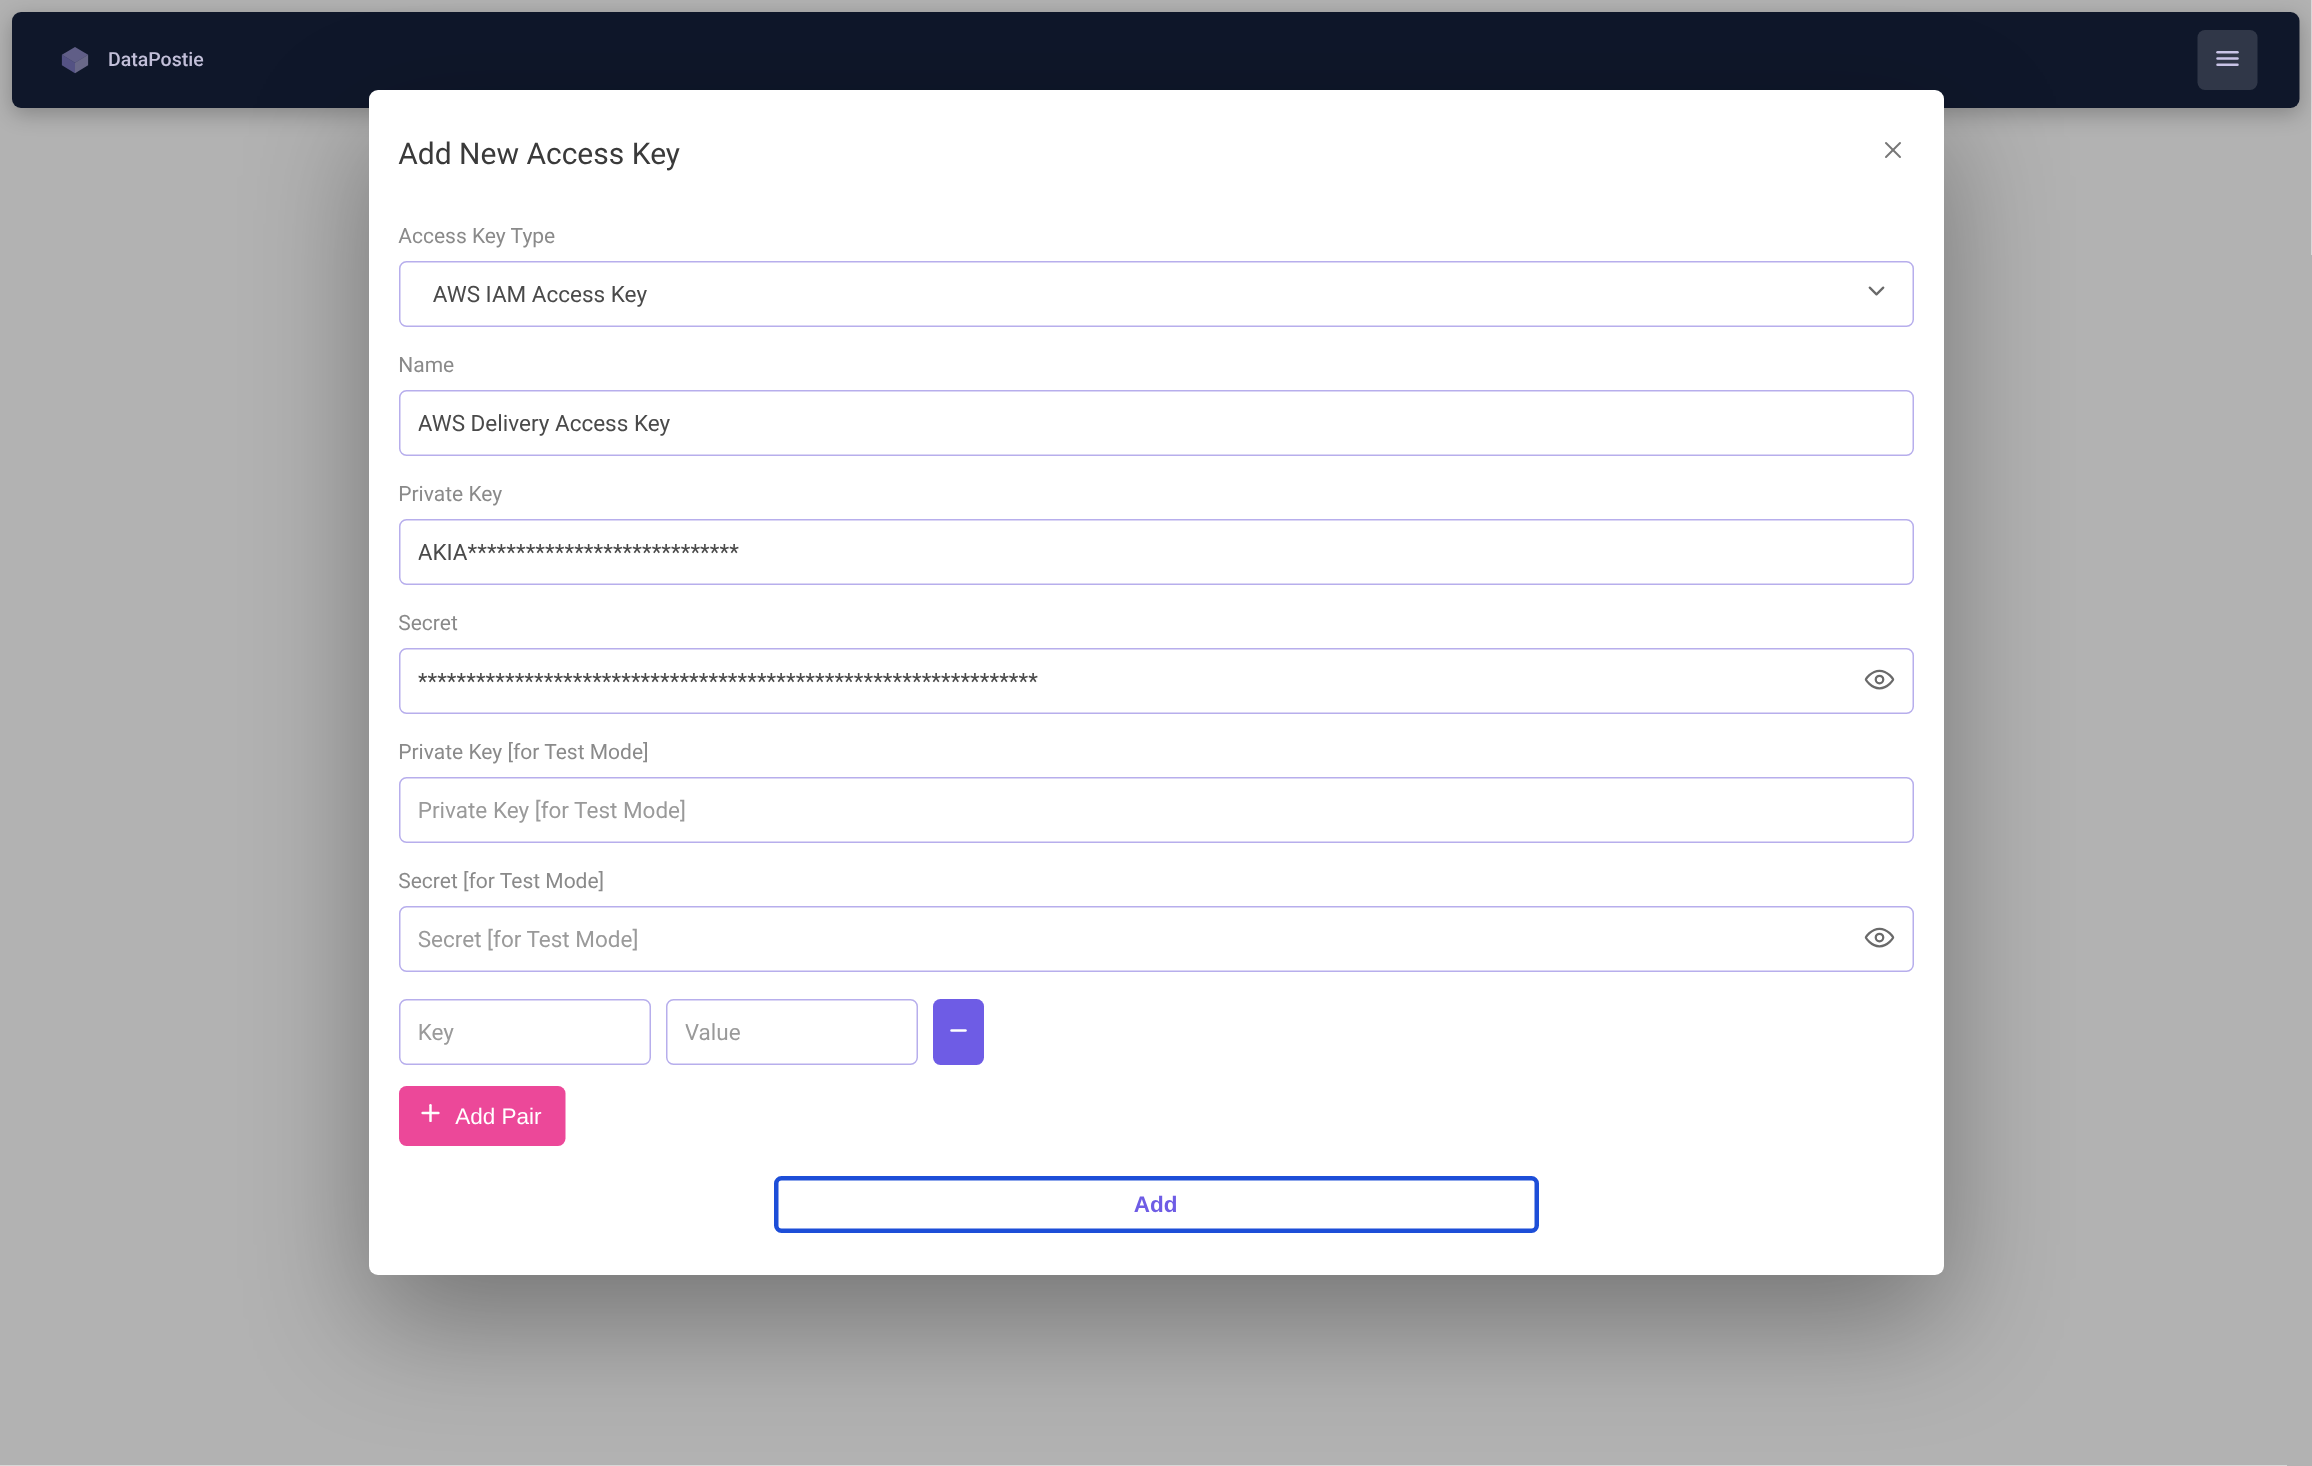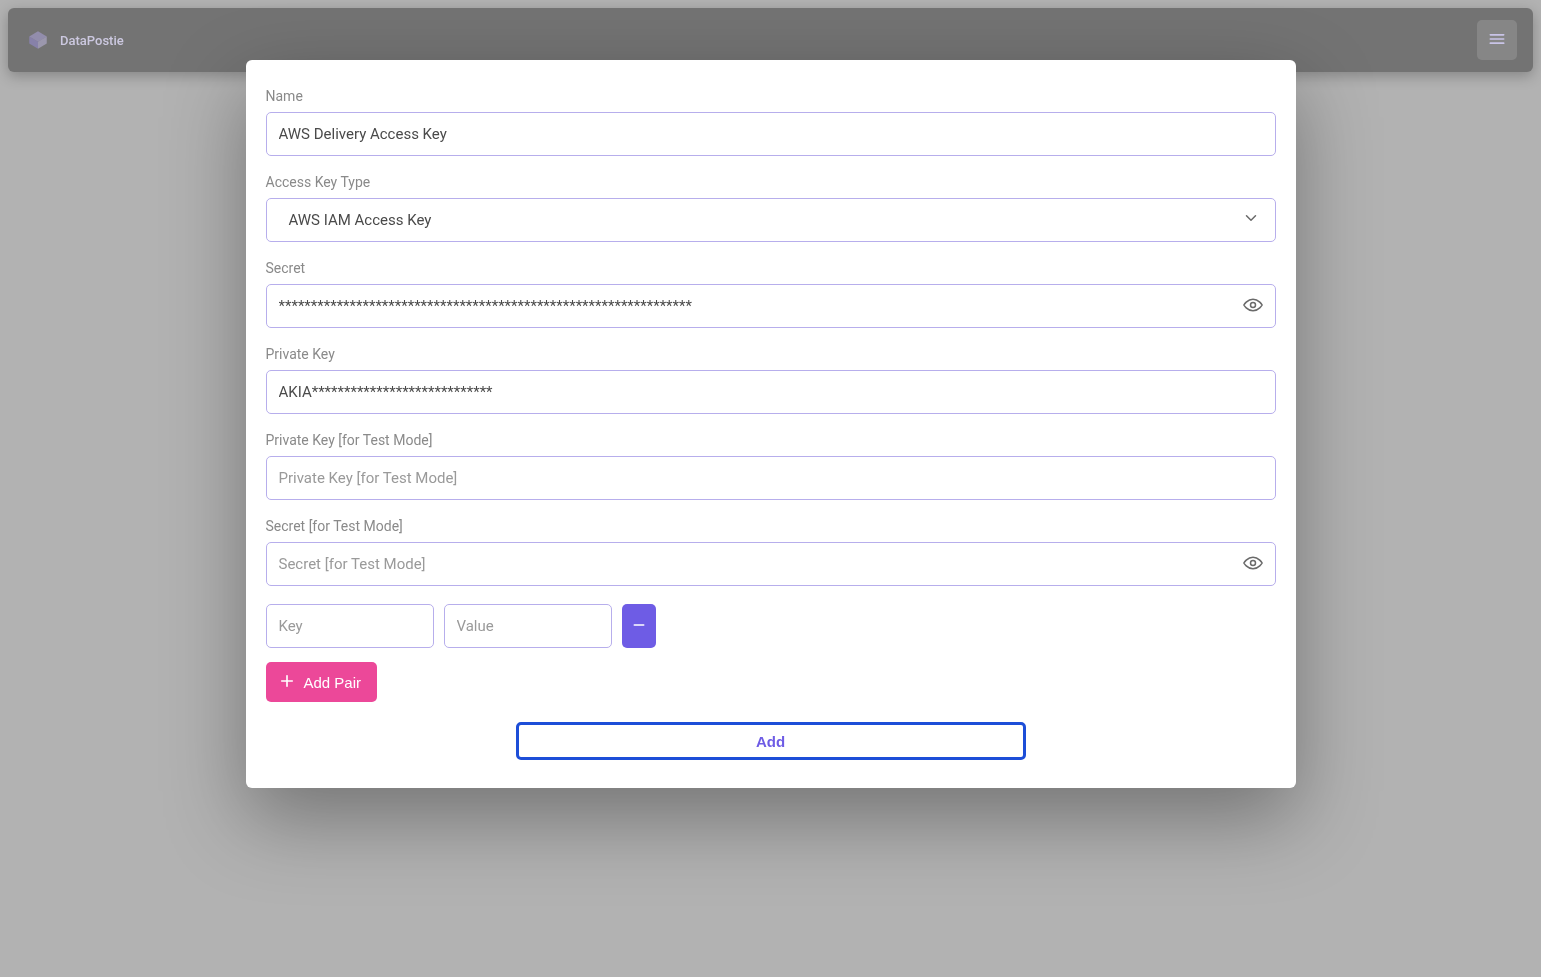--- a/index.html
+++ b/index.html
@@ -9,26 +9,26 @@
     background: #b2b2b2;
     overflow: hidden;
   }
   .page-wrap {
     padding: 8px;
     height: 100%;
     position: relative;
   }
   .header {
     height: 64px;
-    background: #737373;
+    background: #0f172a;
     border-radius: 6px;
     display: flex;
     align-items: center;
     justify-content: space-between;
-    padding: 0 16px;
+    padding: 0 28px;
     box-shadow: 0 4px 14px rgba(0,0,0,0.25);
   }
   .brand {
     display: flex;
     align-items: center;
     gap: 8px;
     color: #d6d2ec;
     font-size: 13px;
     font-weight: 500;
     opacity: 0.9;
@@ -203,56 +203,67 @@
           <line x1="4" y1="12" x2="20" y2="12"></line>
           <line x1="4" y1="17" x2="20" y2="17"></line>
         </svg>
       </span>
     </button>
   </div>
 
   <div class="modal-overlay">
     <div class="modal">
 
-
-      <div class="field-group">
-        <label class="field-label">Name</label>
-        <input class="input" type="text" value="AWS Delivery Access Key" style="">
+      <div class="modal-header">
+        <h2 class="modal-title">Add New Access Key</h2>
+        <button class="close-btn" aria-label="close">
+          <span>
+            <svg width="16" height="16" viewBox="0 0 24 24" fill="none" stroke="currentColor" stroke-width="2" stroke-linecap="round">
+              <line x1="5" y1="5" x2="19" y2="19"></line>
+              <line x1="19" y1="5" x2="5" y2="19"></line>
+            </svg>
+          </span>
+        </button>
       </div>
 
       <div class="field-group">
         <label class="field-label">Access Key Type</label>
         <div class="select-wrap">
           <div class="select" style="display:flex;align-items:center;">AWS IAM Access Key</div>
           <span class="select-chevron">
             <svg width="18" height="18" viewBox="0 0 24 24" fill="none" stroke="currentColor" stroke-width="2" stroke-linecap="round" stroke-linejoin="round">
               <polyline points="6 9 12 15 18 9"></polyline>
             </svg>
           </span>
         </div>
+      </div>
+
+      <div class="field-group">
+        <label class="field-label">Name</label>
+        <input class="input" type="text" value="AWS Delivery Access Key" style="">
+      </div>
+
+      <div class="field-group">
+        <label class="field-label">Private Key</label>
+        <input class="input" type="text" value="AKIA****************************" style="">
       </div>
 
       <div class="field-group">
         <label class="field-label">Secret</label>
         <div class="input-with-icon">
           <input class="input" type="text" value="****************************************************************" style="">
           <button class="eye-btn" aria-label="show">
             <span>
               <svg width="20" height="20" viewBox="0 0 24 24" fill="none" stroke="currentColor" stroke-width="1.8" stroke-linecap="round" stroke-linejoin="round">
                 <path d="M1 12s4-7 11-7 11 7 11 7-4 7-11 7S1 12 1 12z"></path>
                 <circle cx="12" cy="12" r="3"></circle>
               </svg>
             </span>
           </button>
         </div>
-      </div>
-
-      <div class="field-group">
-        <label class="field-label">Private Key</label>
-        <input class="input" type="text" value="AKIA****************************" style="">
       </div>
 
       <div class="field-group">
         <label class="field-label">Private Key [for Test Mode]</label>
         <input class="input" type="text" placeholder="Private Key [for Test Mode]" style="">
       </div>
 
       <div class="field-group">
         <label class="field-label">Secret [for Test Mode]</label>
         <div class="input-with-icon">

